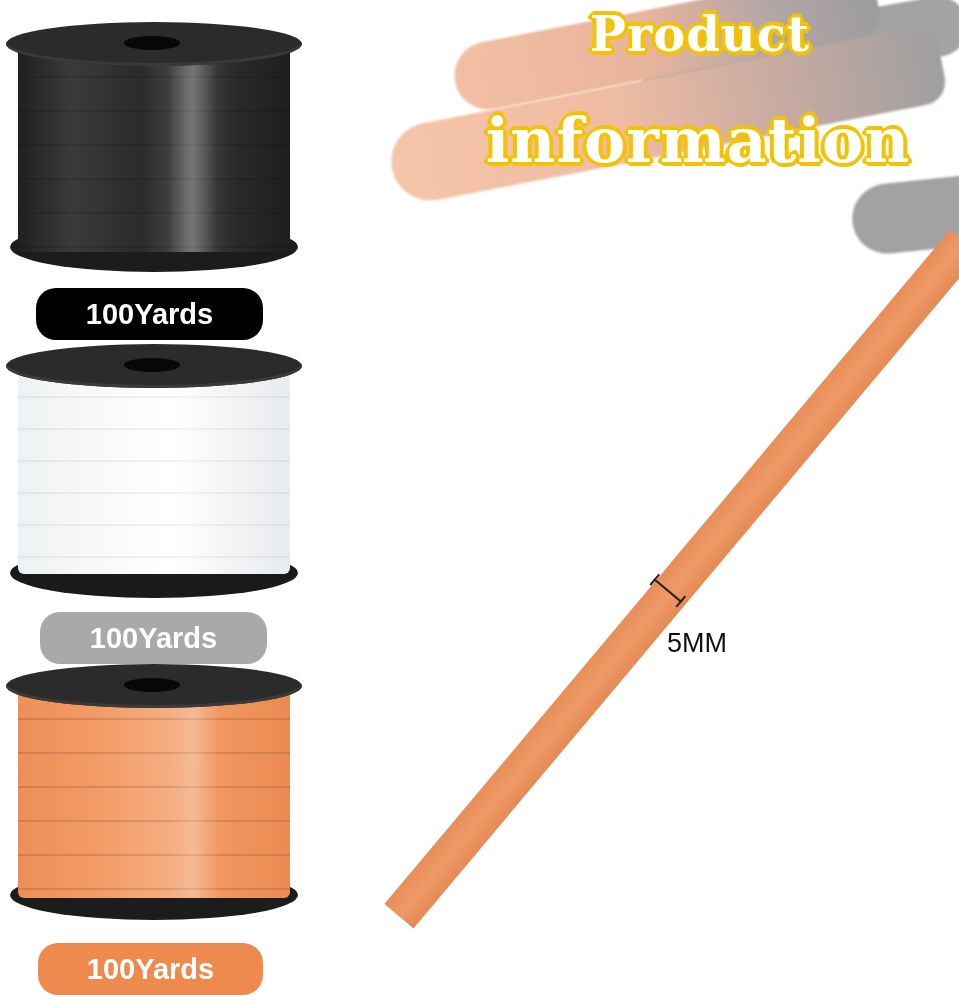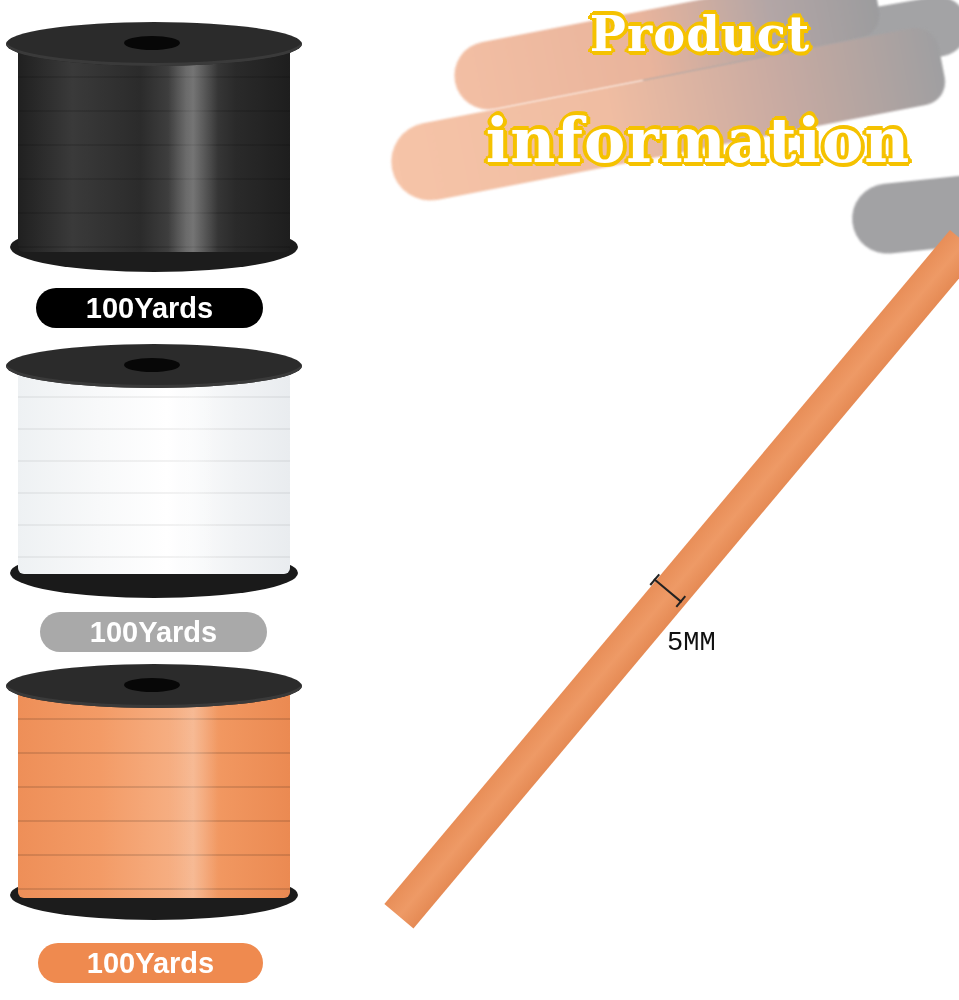--- a/index.html
+++ b/index.html
@@ -21,21 +21,21 @@
              4px 1px 0 #f5c200, -4px 1px 0 #f5c200, 1px 4px 0 #f5c200, 1px -4px 0 #f5c200; }
   .title-line-1 { top:6px; left:520px; width:360px; font-size:48px; letter-spacing:1px; }
   .title-line-2 { top:104px; left:468px; width:460px; font-size:62px; letter-spacing:1px; }
 
   
   .ribbon { position:absolute; left:620px; top:230px; width:38px; height:880px; background:linear-gradient(90deg,#e88e58 0%, #ee9a66 50%, #e58a54 100%);
             transform-origin:top left; transform: translate(330px,0) rotate(40deg); }
   .measure { position:absolute; left:654px; top:578px; width:36px; height:2px; background:#222; transform:rotate(40deg); transform-origin:left center; }
   .measure::before, .measure::after { content:""; position:absolute; top:-6px; width:2px; height:14px; background:#222; }
   .measure::before { left:0; } .measure::after { right:0; }
-  .size-label { position:absolute; left:667px; top:628px; font-size:27px; color:#111; font-family:Liberation Mono, monospace; }
+  .size-label { position:absolute; left:667px; top:628px; font-size:27px; color:#111; font-family:Liberation Sans, sans-serif; }
 
   
   .spool { position:absolute; width:296px; }
   .spool .flange-top { position:absolute; left:0; width:296px; height:44px; border-radius:50%; background:radial-gradient(ellipse at center, #1a1a1a 0 10%, #2b2b2b 11% 70%, #1d1d1d 71% 100%); box-shadow: inset 0 -3px 0 #3a3a3a; }
   .spool .flange-top .hole { position:absolute; left:118px; top:14px; width:56px; height:14px; border-radius:50%; background:#070707; }
   .spool .body { position:absolute; left:12px; width:272px; border-radius:0 0 6px 6px; }
   .spool .flange-bot { position:absolute; left:4px; width:288px; height:50px; border-radius:50%; background:#1c1c1c; }
   .spool .bands { position:absolute; left:0; right:0; top:0; bottom:0; background:repeating-linear-gradient(180deg, transparent 0 32px, rgba(0,0,0,0.12) 32px 34px); }
   .spool .shine { position:absolute; top:0; bottom:0; left:150px; width:50px; background:linear-gradient(90deg, rgba(255,255,255,0) 0%, rgba(255,255,255,0.25) 50%, rgba(255,255,255,0) 100%); }
 
@@ -49,21 +49,21 @@
   .spool-white .flange-bot { top:204px; background:#1a1a1a; }
   .spool-white .body { top:22px; height:208px; background:linear-gradient(90deg,#eef1f3 0%, #f8f9fa 30%, #ffffff 55%, #f1f3f5 80%, #e9ecef 100%); }
   .spool-white .bands { background:repeating-linear-gradient(180deg, transparent 0 30px, rgba(0,0,0,0.05) 30px 32px); }
 
   .spool-orange { left:6px; top:664px; height:266px; }
   .spool-orange .flange-top { top:0; }
   .spool-orange .flange-bot { top:206px; }
   .spool-orange .body { top:22px; height:212px; background:linear-gradient(90deg,#ee8f58 0%, #f39b66 30%, #f6ad80 55%, #f19760 75%, #eb8a52 100%); }
 
   
-  .pill { position:absolute; height:40px; border-radius:20px; display:flex; align-items:center; justify-content:center; color:#ffffff; font-weight:bold; font-size:29px; font-family:"Liberation Sans", sans-serif; }
+  .pill { position:absolute; height:52px; border-radius:20px; display:flex; align-items:center; justify-content:center; color:#ffffff; font-weight:bold; font-size:29px; font-family:"Liberation Sans", sans-serif; }
   .pill-black { left:36px; top:288px; width:227px; background:#000000; }
   .pill-gray { left:40px; top:612px; width:227px; background:#a9a9a9; }
   .pill-orange { left:38px; top:943px; width:225px; background:#ef8a4f; }
 </style>
 </head>
 <body>
 
 <div class="stroke stroke-gray-top"></div>
 <div class="stroke stroke-peach-1"></div>
 <div class="stroke stroke-peach-2"></div>

